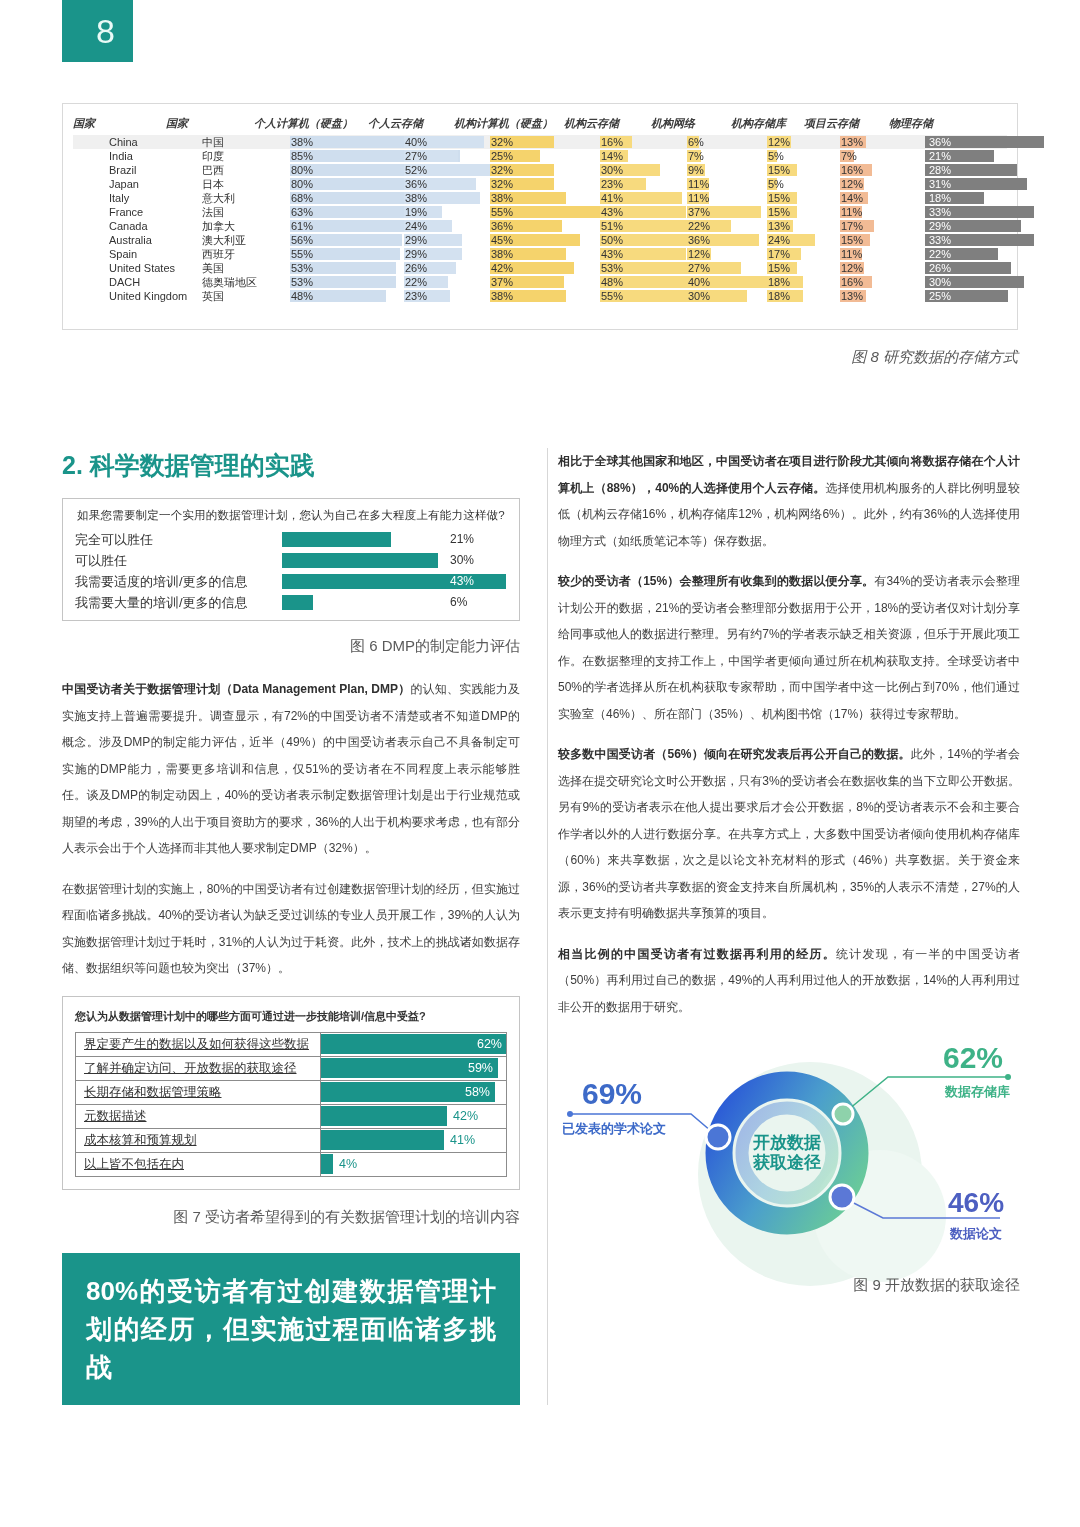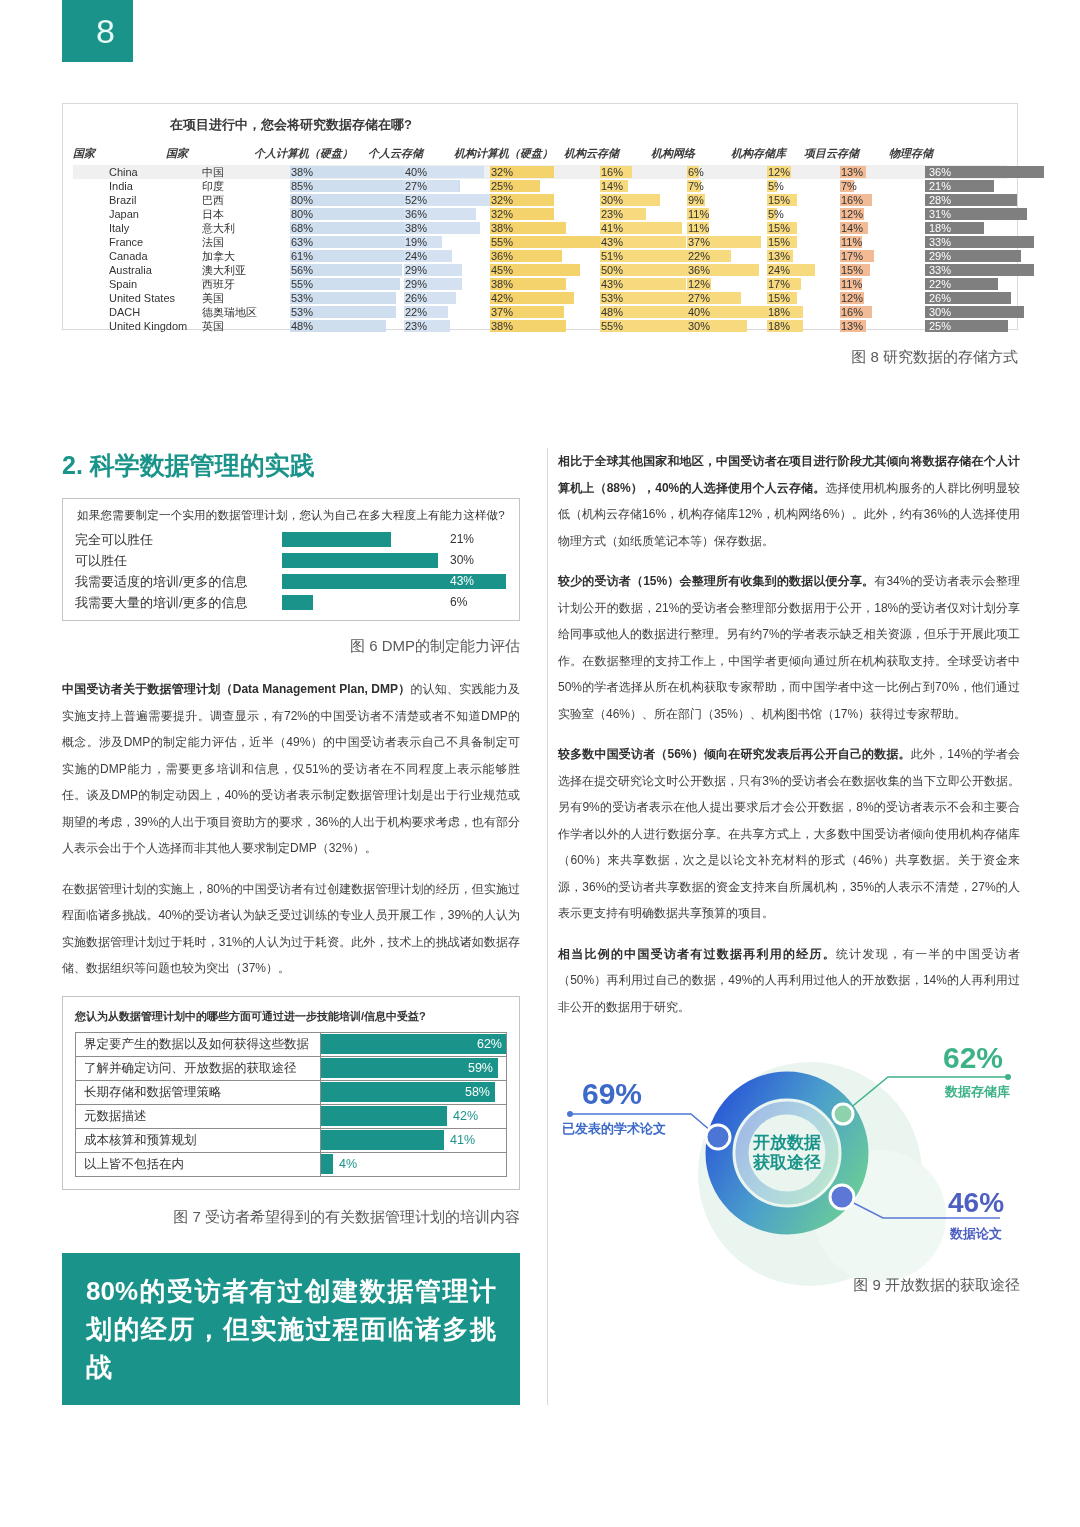--- a/index.html
+++ b/index.html
@@ -22,21 +22,21 @@
   .t-head, .t-row { display:grid; grid-template-columns:93px 88px 114px 86px 110px 87px 80px 73px 85px 118px; }
   .t-head { height:17px; margin-bottom:2px;font-style:italic; }
   .t-head .t-cell { font-size:11px; color:#3c3c3c; font-weight:600; white-space:nowrap; overflow:visible; }
   .t-row { height:14px;padding-left:36px; }
   .t-row.hl { background:#f0f0f0; }
   .t-cell { position:relative; font-size:11px; line-height:14px; color:#333; white-space:nowrap; }
   .t-cell .bar { position:absolute; left:0; top:1px; height:12px; z-index:0; }
   .t-cell .v { position:relative; z-index:1; padding-left:1px; }
   .t-cell.wl .v { color:#fff; padding-left:4px; }
   .cap { font-size:15px; color:#5a5a5a; }
-  .cap8 { position:absolute; right:62px; top:348px; }
+  .cap8 { position:absolute; right:62px; top:348px;font-style:italic; }
   
   .columns { position:absolute; left:62px; top:448px; width:958px; display:flex; align-items:stretch; }
   .col-left { width:458px; flex:none; }
   .col-right { flex:1; margin-left:27px; border-left:1px solid #d7d7d7; padding-left:10px; }
   h2.section { font-size:25px; line-height:34px; font-weight:bold; color:#1a948a; margin-bottom:16px; }
   .para { font-size:12px; line-height:26.5px; text-align:justify; color:#3d3d3d; margin-bottom:14px; }
   .para b { color:#2f2f2f; }
   
   .box6 { border:1px solid #c4c4c4; padding:9px 12px 7px 12px; }
   .box6 .q { font-size:11.5px; color:#333; margin-bottom:6px; letter-spacing:0.2px;text-align:center; }
@@ -45,21 +45,21 @@
   .f6-zone { position:relative; flex:1; height:16px; }
   .f6-bar { position:absolute; left:0; top:0; height:15px; background:#1a948a; }
   .f6-val { position:absolute; left:168px; top:0; font-size:12px; line-height:15px; color:#333; z-index:1; }
   .f6-val.in { color:#fff; }
   .cap6 { text-align:right; margin:16px 0 20px 0; }
   
   .box7 { border:1px solid #c4c4c4; padding:12px; margin-top:2px; }
   .box7 .q { font-size:11px; font-weight:600; color:#333; margin-bottom:8px; }
   .f7-table { border:1px solid #8c8c8c; border-bottom:none; }
   .f7-row { display:flex; border-bottom:1px solid #8c8c8c; height:24px; }
-  .f7-label { width:245px; flex:none; border-right:1px solid #8c8c8c; font-size:12.5px; color:#333; display:flex; align-items:center; padding-left:8px; }
+  .f7-label { width:245px; flex:none; border-right:1px solid #8c8c8c; font-size:12.5px; color:#333; display:flex; align-items:center; padding-left:8px;text-decoration:underline; }
   .f7-zone { flex:1; display:flex; align-items:center; overflow:hidden; }
   .f7-bar { height:20px; background:#1a948a; display:flex; align-items:center; justify-content:flex-end; flex:none; }
   .f7-val { font-size:12.5px; }
   .f7-val.in { color:#fff; padding-right:5px; }
   .f7-val.out { color:#1a948a; margin-left:6px; }
   .cap7 { text-align:right; margin:18px 0 26px 0; }
   
   .callout {
     background:#1a948a; color:#fff; font-weight:bold; font-size:26px; line-height:38px;
     padding:19px 24px; text-align:justify;
@@ -69,21 +69,20 @@
   .cap9 { text-align:right; margin-top:-14px; }
 </style>
 </head>
 <body>
 
 <div class="badge">
   <span>8</span>
 </div>
 
 <div class="card8">
-  <div class="t-title">在项目进行中，您会将研究数据存储在哪?</div>
   <div class="t-head">
       <div class="t-cell">国家</div>
       <div class="t-cell">国家</div>
       <div class="t-cell">个人计算机（硬盘）</div>
       <div class="t-cell">个人云存储</div>
       <div class="t-cell">机构计算机（硬盘）</div>
       <div class="t-cell">机构云存储</div>
       <div class="t-cell">机构网络</div>
       <div class="t-cell">机构存储库</div>
       <div class="t-cell">项目云存储</div>

